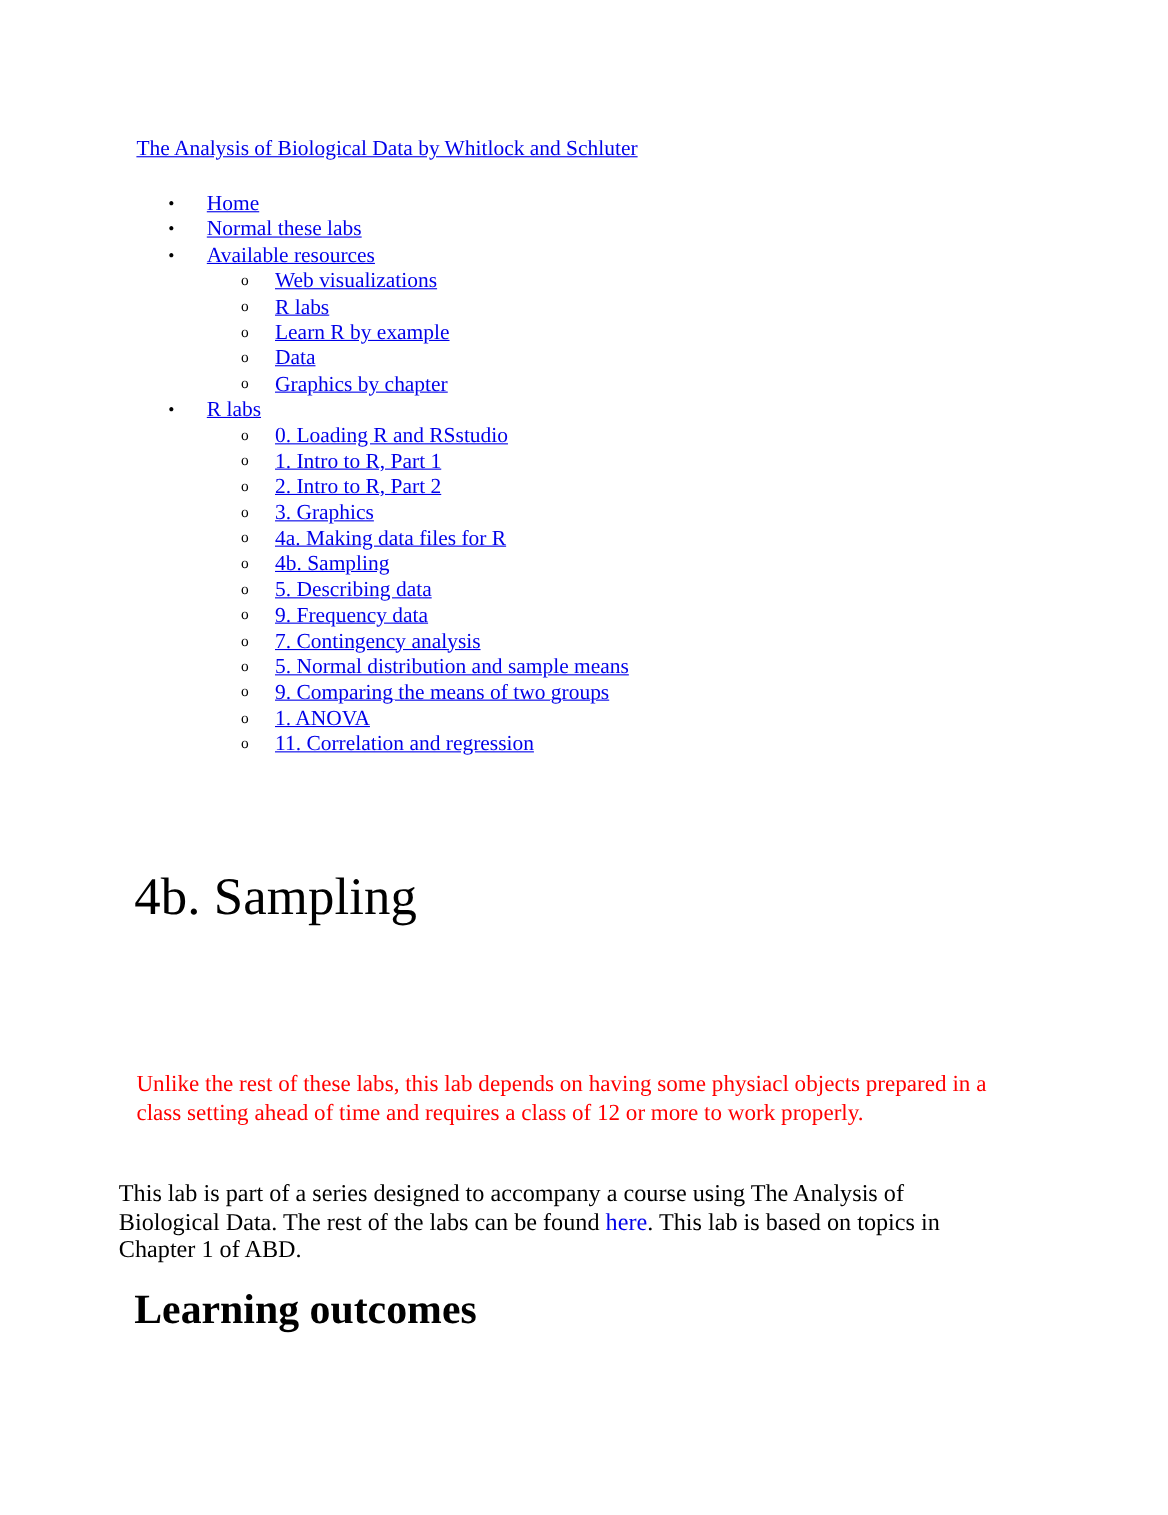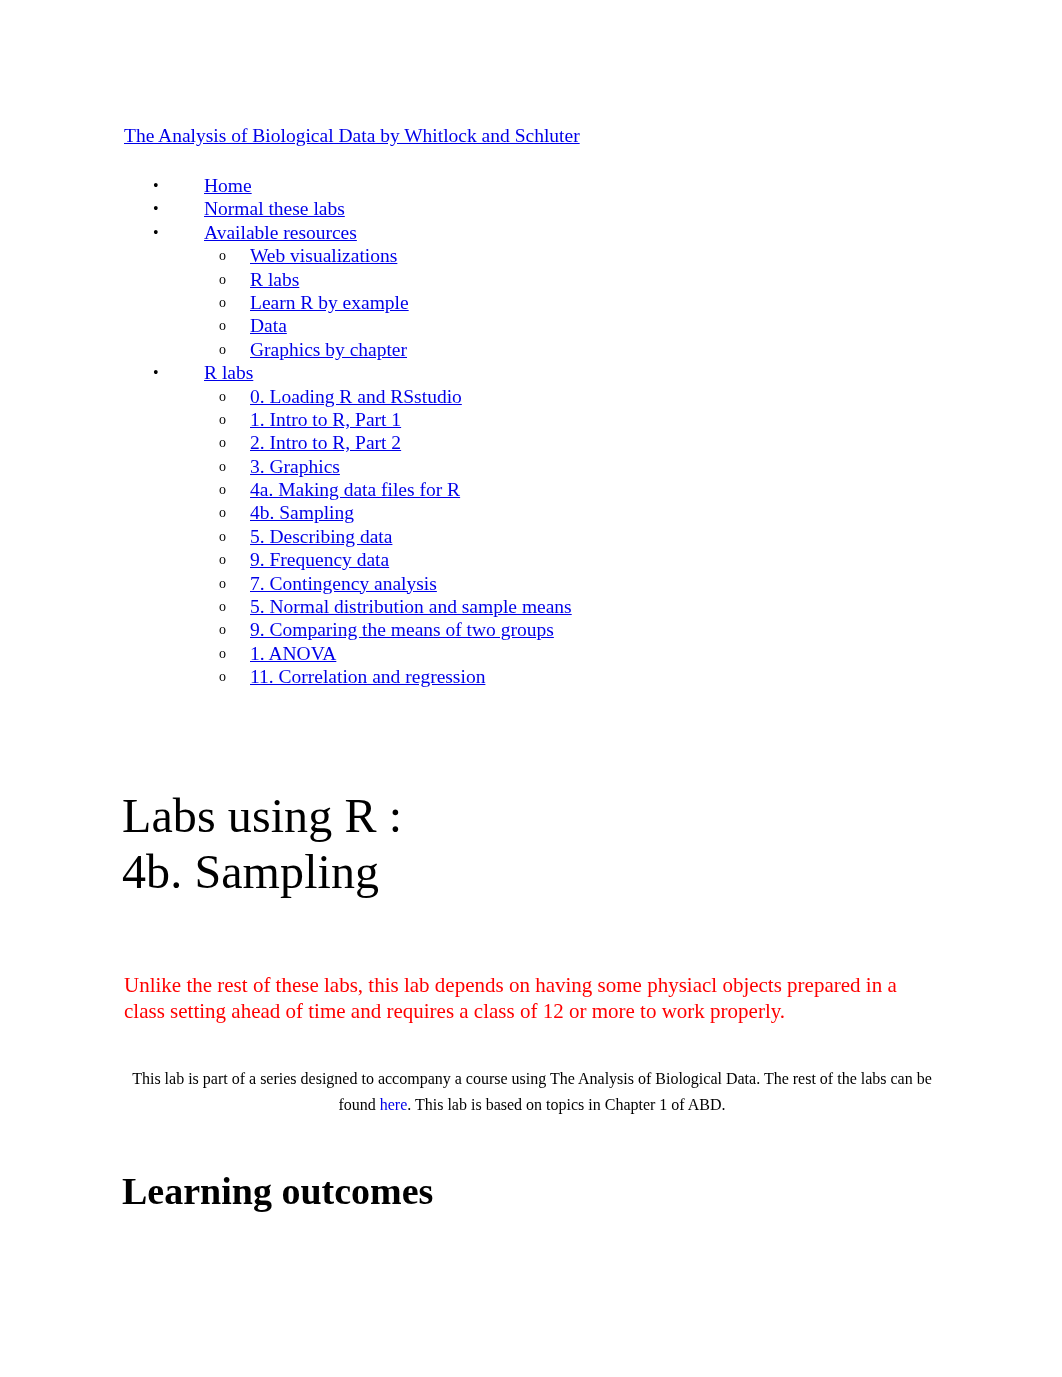--- a/index.html
+++ b/index.html
@@ -53,21 +53,21 @@
   }
   .nav-row .label {
     position: absolute;
     color: #0000e8;
     font-size: 19.5px;
     line-height: 23.4px;
     white-space: nowrap;
   }
   
   .lvl1 .marker { left: 153px; font-size: 16px; }
-  .lvl1 .label  { left: 204px; }
+  .lvl1 .label  { left: 188px; }
   
   .lvl2 .marker { left: 219px; font-size: 14px; }
   .lvl2 .label  { left: 250px; }
 
   
   .doc-title {
     position: absolute;
     left: 122px;
     top: 788px;
     font-size: 48px;
@@ -86,27 +86,26 @@
     top: 952px;
     width: 790px;
     font-size: 21px;
     line-height: 25.5px;
     color: #ff0000;
   }
 
   
   .body-para {
     position: absolute;
-    left: 132px;
+    left: 108px;
     top: 1050px;
     width: 800px;
-    font-size: 16px;
+    font-size: 22px;
     line-height: 25.5px;
     color: #000000;
-    text-align: center;
   }
   .body-para .inline-link {
     color: #0000e8;
     text-decoration: none;
   }
 
   
   .section-heading {
     position: absolute;
     left: 122px;
@@ -212,21 +211,20 @@
         <span class="marker">o</span>
         <a class="label" href="#">1. ANOVA</a>
       </div>
       <div class="nav-row lvl2">
         <span class="marker">o</span>
         <a class="label" href="#">11. Correlation and regression</a>
       </div>
     </nav>
 
   <h1 class="doc-title">
-    <span class="line">Labs using R :</span>
     <span class="line">4b. Sampling</span>
   </h1>
 
   <p class="warning">Unlike the rest of these labs, this lab depends on having some physiacl objects prepared in a class setting ahead of time and requires a class of 12 or more to work properly.</p>
 
   <p class="body-para"><span>This lab is part of a series designed to accompany a course using  The Analysis of Biological Data. The rest of the labs can be found </span><a class="inline-link" href="#">here</a><span>. This lab is based on topics in Chapter 1 of ABD.</span></p>
 
   <h2 class="section-heading">Learning outcomes</h2>
 
 </div>

